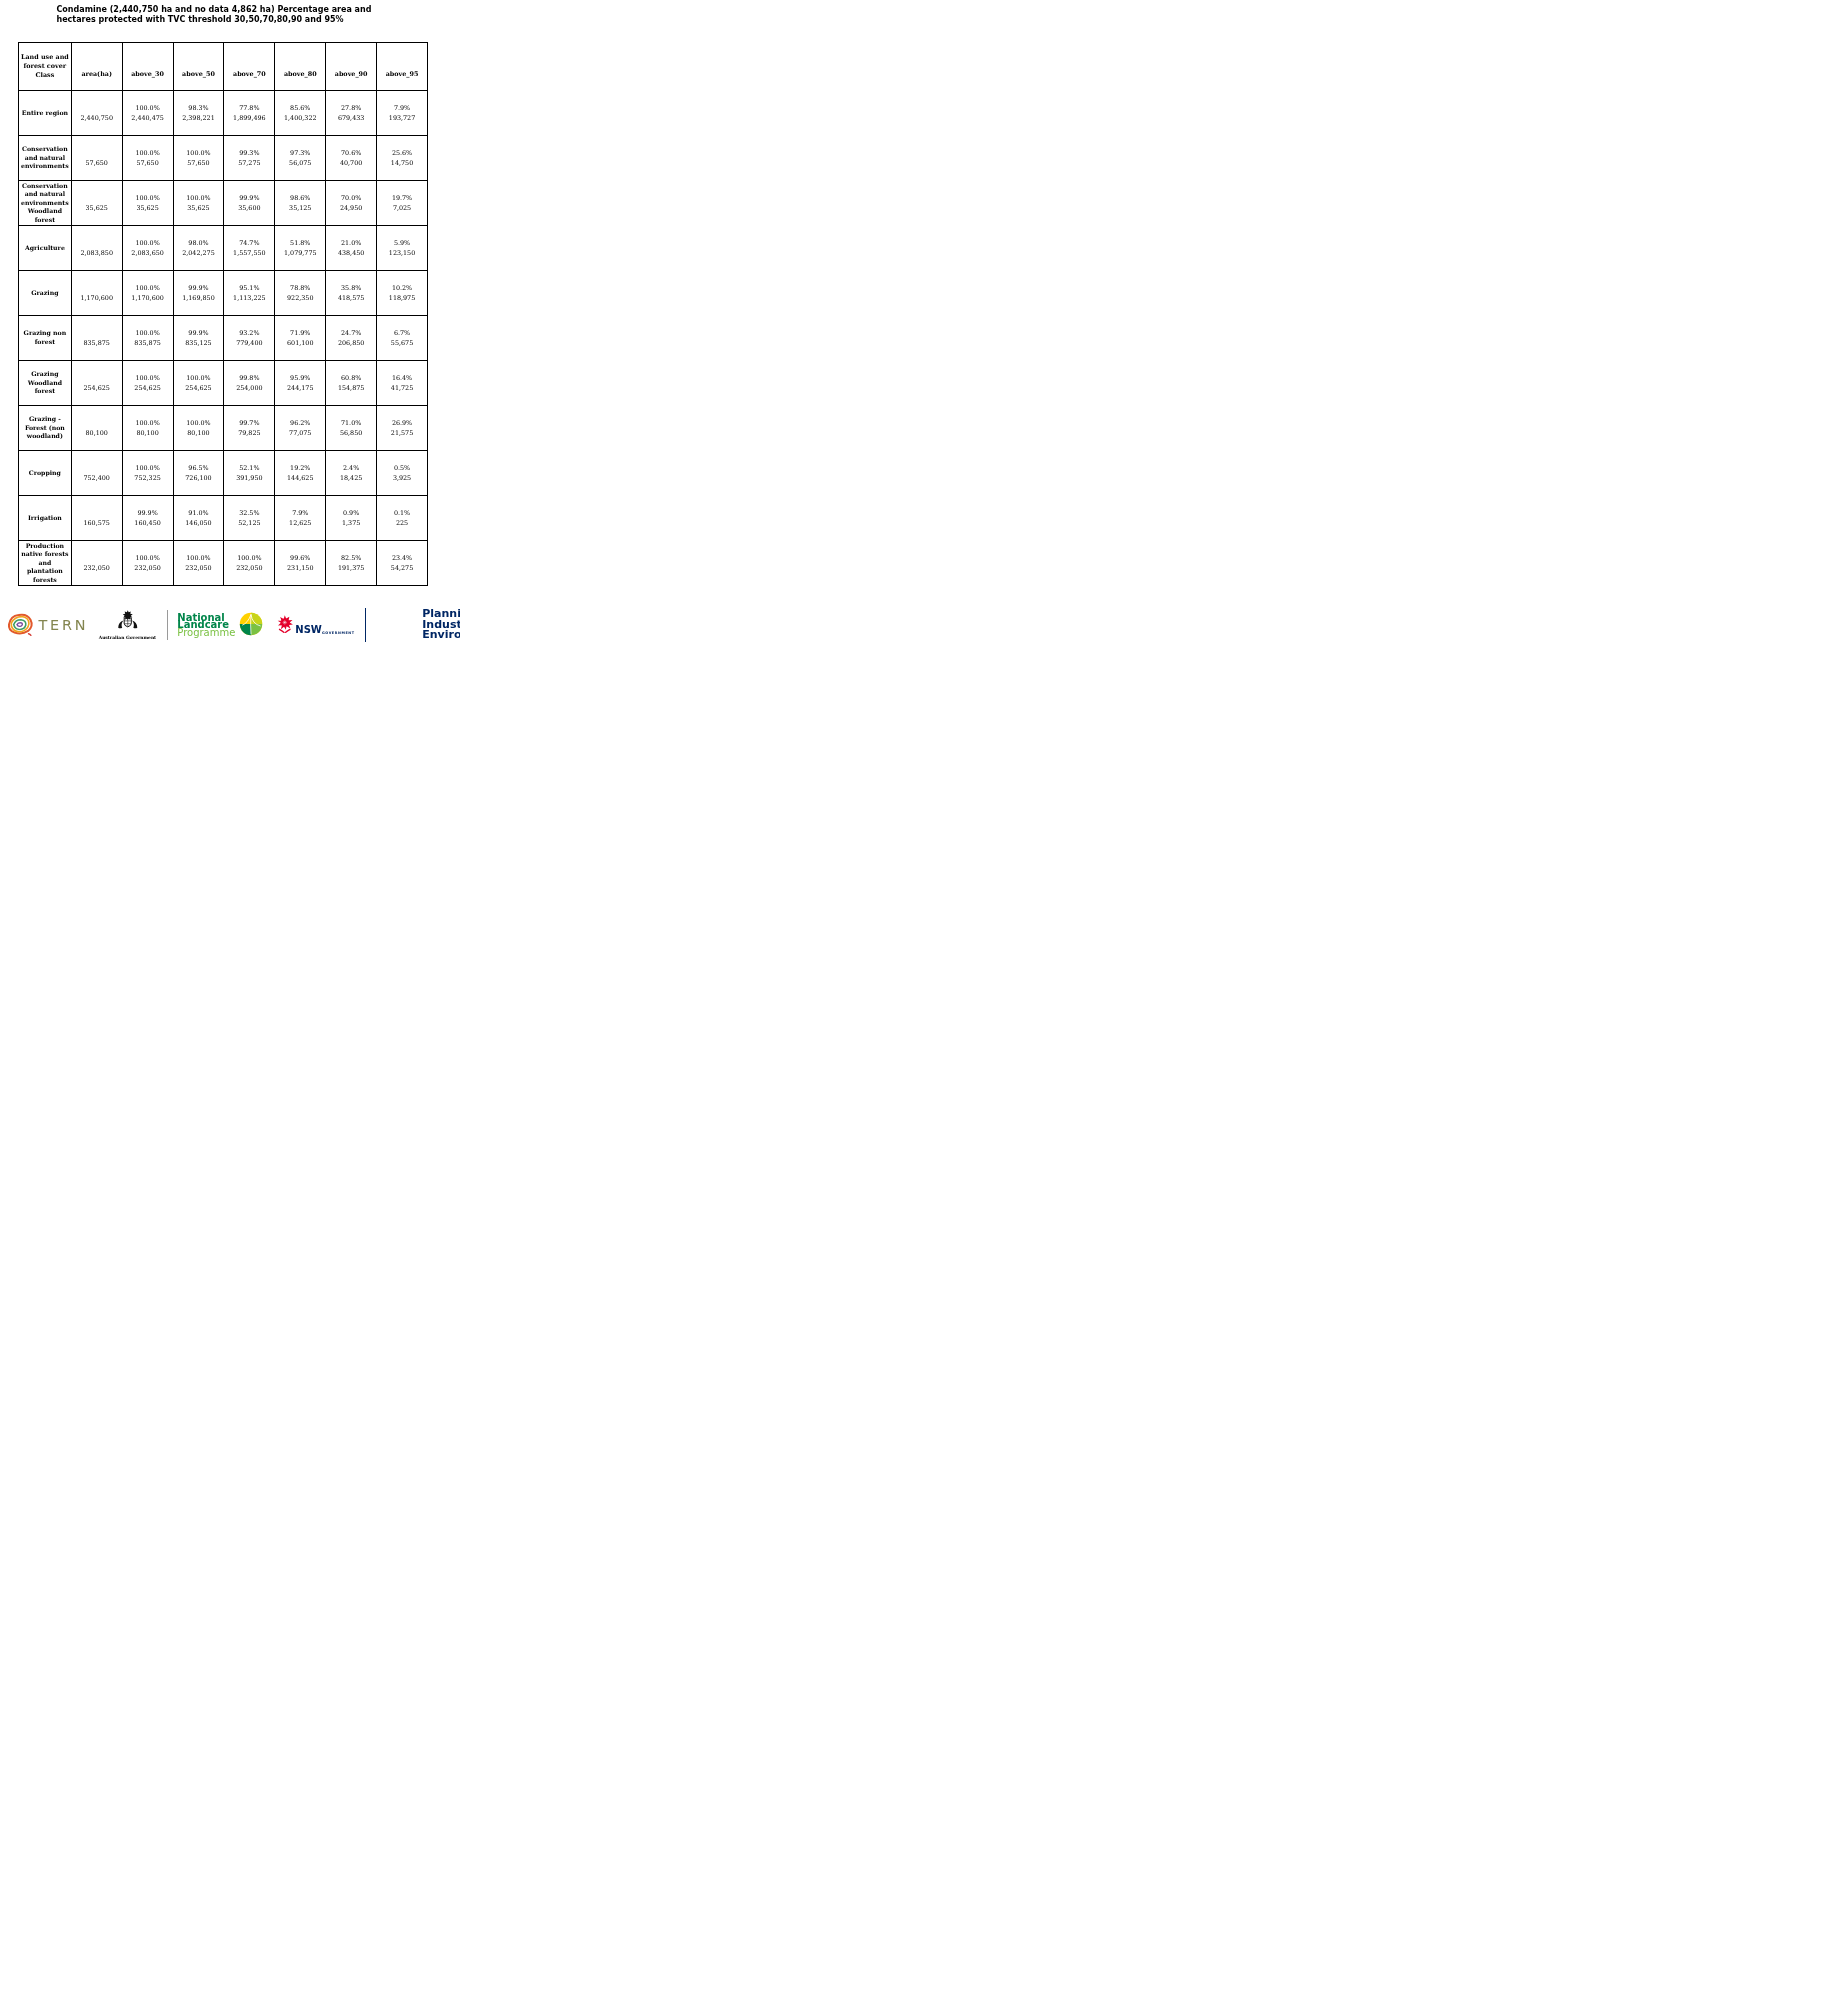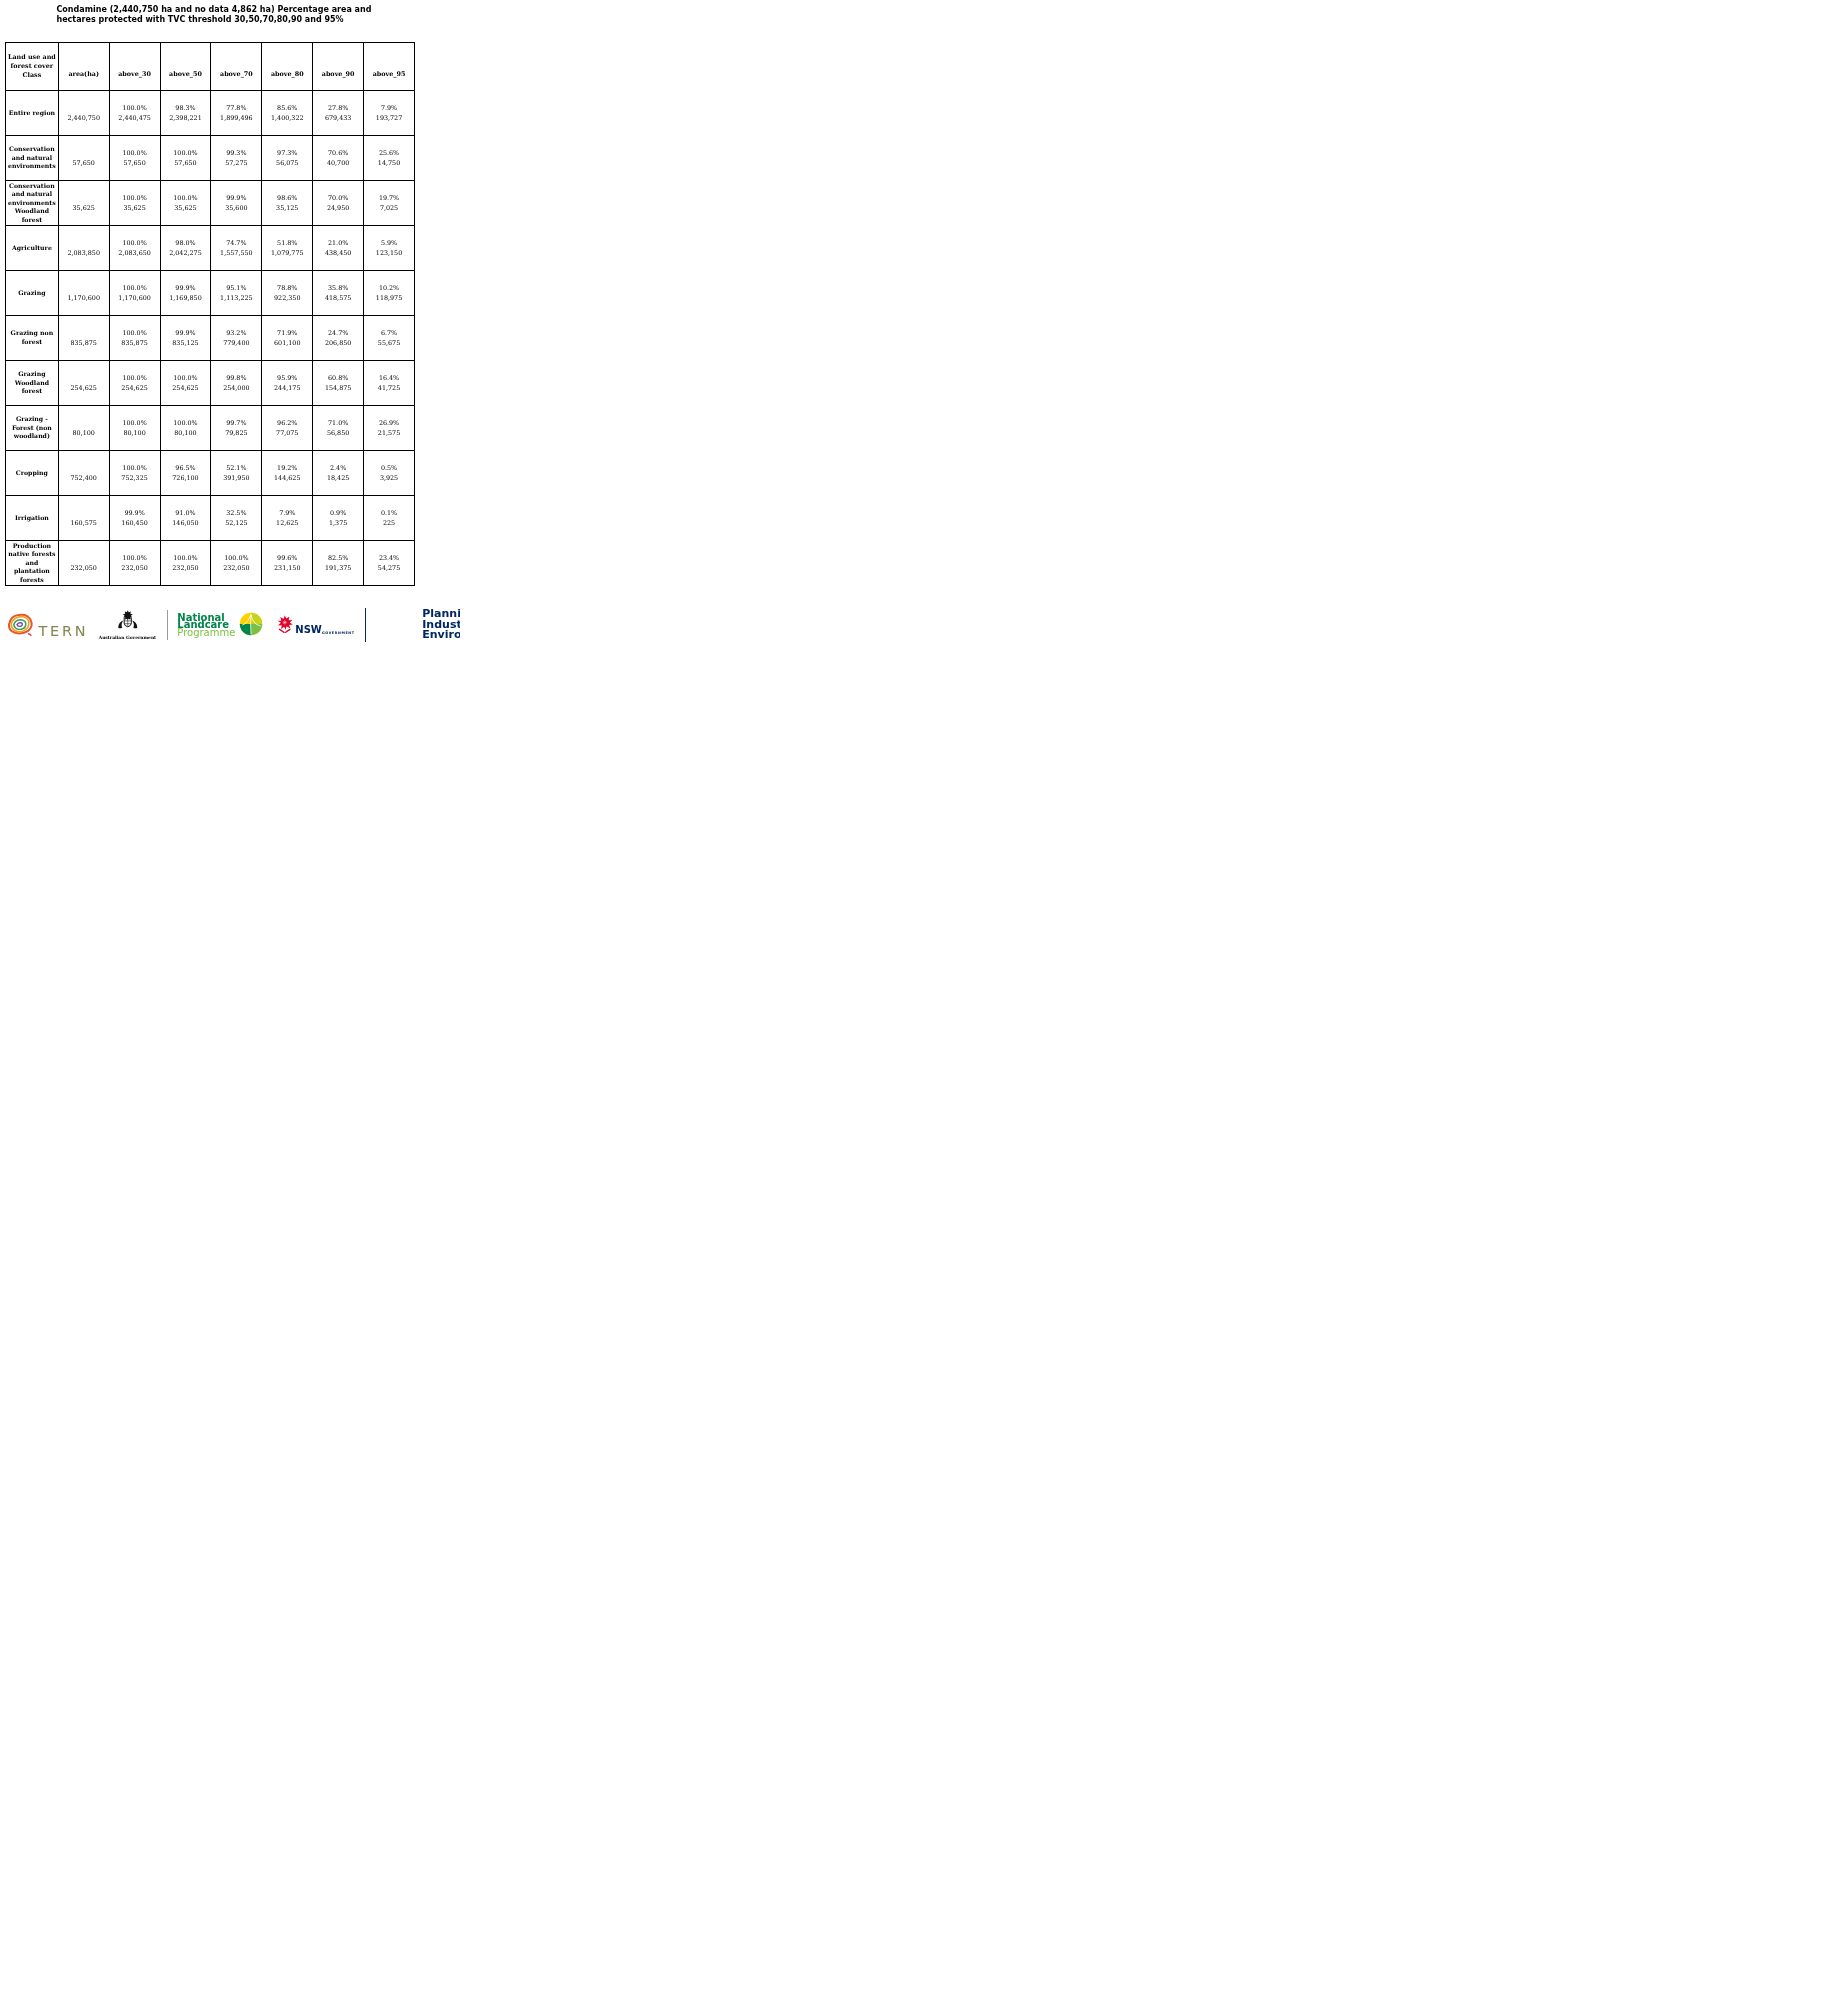--- a/index.html
+++ b/index.html
@@ -1,38 +1,38 @@
 <!DOCTYPE html>
 <html style="font-size:6.4px"><head>
 <meta charset="utf-8">
 <style>
   html,body{margin:0;padding:0;background:#fff;}
   .page{width:460px;min-height:637px;background:#fff;color:#000;
         font-family:"DejaVu Serif", serif;position:relative;overflow:hidden;}
   .title{font-family:"DejaVu Sans", sans-serif;font-weight:bold;font-size:8px;
          line-height:1.32;text-align:left;max-width:347px;margin:4.8px auto 0;}
-  table{border-collapse:collapse;table-layout:fixed;width:410px;margin:16px 5px 0;
+  table{border-collapse:collapse;table-layout:fixed;width:410px;margin:16px 18px 0;
         border:1.2px solid #000;border-top-width:1.6px;}
   col.c-label{width:12.9%;}
   th,td{border-left:0.4px solid #000;border-right:0.4px solid #000;
         border-top:1.2px solid #000;border-bottom:1.2px solid #000;
         text-align:center;vertical-align:middle;padding:0 1.6px;overflow:hidden;}
   th{height:47px;font-size:6.4px;font-weight:bold;line-height:8.8px;}
   th .hdr-low{position:relative;top:8px;display:inline-block;}
   td{height:44px;font-size:6.4px;}
   td.label{font-weight:bold;font-size:6.2px;line-height:8.4px;}
   td.area span{display:inline-block;transform:translateY(5.2px);}
   .pct,.val{line-height:10px;}
   
   .footer{margin-top:21px;display:flex;justify-content:center;align-items:center;gap:10.4px;}
   .csiro{width:36px;height:36px;border-radius:50%;background:#0e9db3;display:flex;
          flex-direction:column;align-items:center;justify-content:center;flex:0 0 auto;}
   .csiro-label{font-family:"DejaVu Sans", sans-serif;font-weight:bold;color:#fff;
                font-size:5.6px;letter-spacing:0.4px;margin-top:1.6px;}
-  .tern{display:flex;align-items:flex-end;gap:4px;}
+  .tern{display:flex;align-items:center;gap:4px;}
   .tern-label{font-family:"DejaVu Sans", sans-serif;font-size:14.4px;color:#83854f;
               letter-spacing:2.8px;font-weight:400;}
   .ausgov{display:flex;flex-direction:column;align-items:center;width:63px;}
   .ausgov-label{font-family:"DejaVu Serif", serif;font-weight:bold;font-size:4.4px;
                 margin-top:1.6px;white-space:nowrap;}
   .vdiv{width:0.4px;height:30px;background:#9a9a9a;flex:0 0 auto;}
   .vdiv.navy{width:0.8px;height:34px;background:#002664;}
   .landcare{display:flex;align-items:center;gap:4px;}
   .lc-line{font-family:"DejaVu Sans", sans-serif;font-weight:bold;font-size:10px;
            line-height:7.6px;color:#00854a;}

